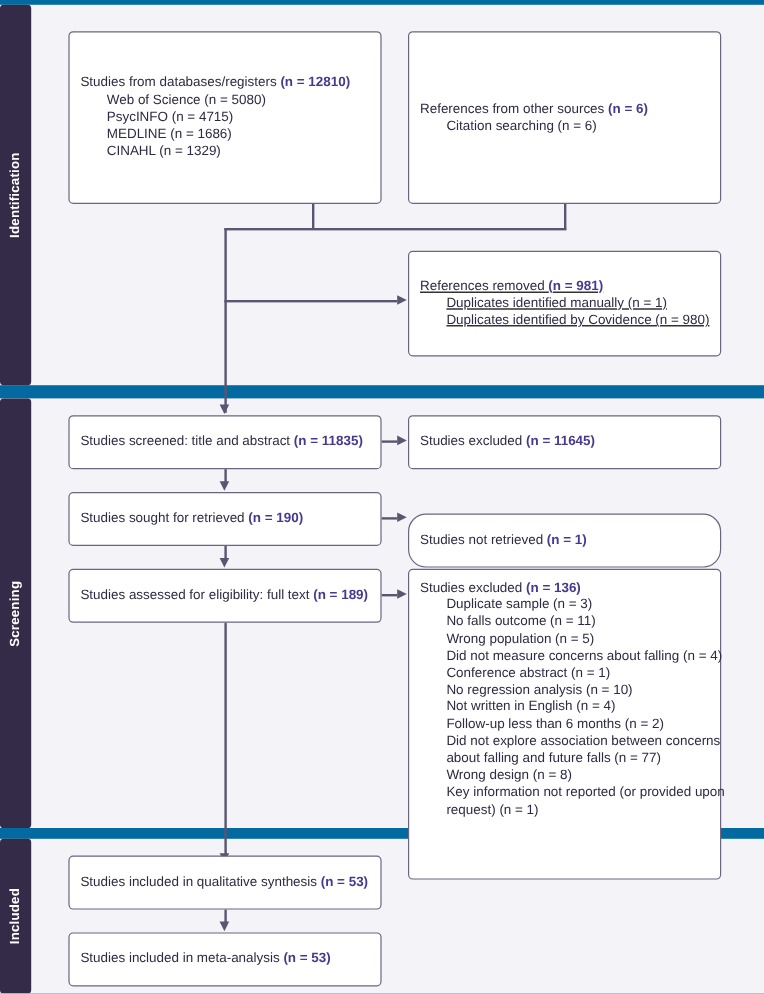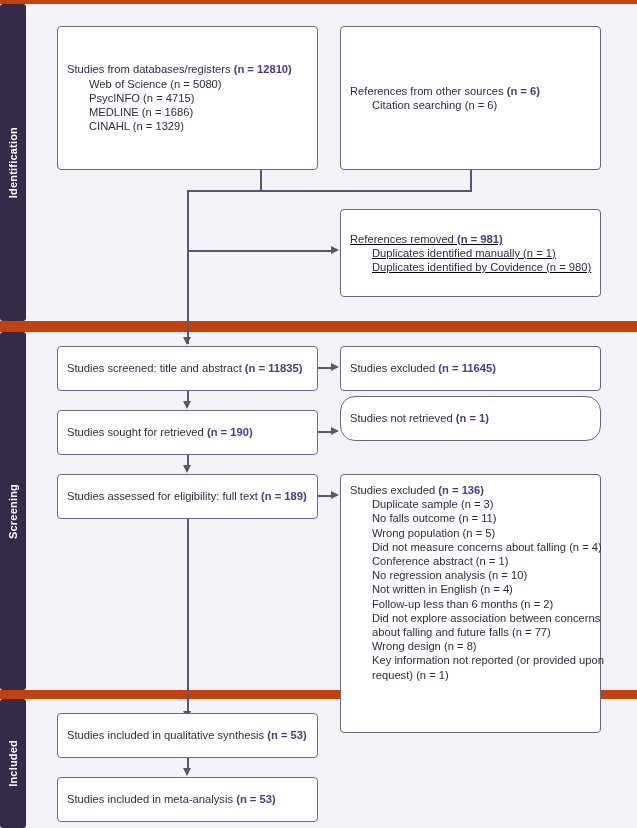--- a/index.html
+++ b/index.html
@@ -5,21 +5,21 @@
 <style>
   html, body {
     margin: 0;
     padding: 0;
     background: #ffffff;
   }
   #canvas {
     position: relative;
     width: 637px;
     height: 828px;
-    background: #c2410c;
+    background: #0369a1;
     font-family: "Liberation Sans", sans-serif;
     overflow: hidden;
   }
 
   
   .phase-band {
     position: absolute;
     left: 0;
     background: #f4f4f8;
   }
@@ -185,21 +185,21 @@
       <span>Studies excluded </span><span class="n">(n = 11645)</span>
     </div>
   </div>
 
   <div class="box" style="left:57px; top:410px; width:261px; height:45px;">
     <div class="line">
       <span>Studies sought for retrieved </span><span class="n">(n = 190)</span>
     </div>
   </div>
 
-  <div class="box" style="left:340px; top:396px; width:261px; height:45px;border-radius:15px;">
+  <div class="box" style="left:340px; top:428px; width:261px; height:45px;border-radius:15px;">
     <div class="line">
       <span>Studies not retrieved </span><span class="n">(n = 1)</span>
     </div>
   </div>
 
   <div class="box" style="left:57px; top:474px; width:261px; height:45px;">
     <div class="line">
       <span>Studies assessed for eligibility: full text </span><span class="n">(n = 189)</span>
     </div>
   </div>

